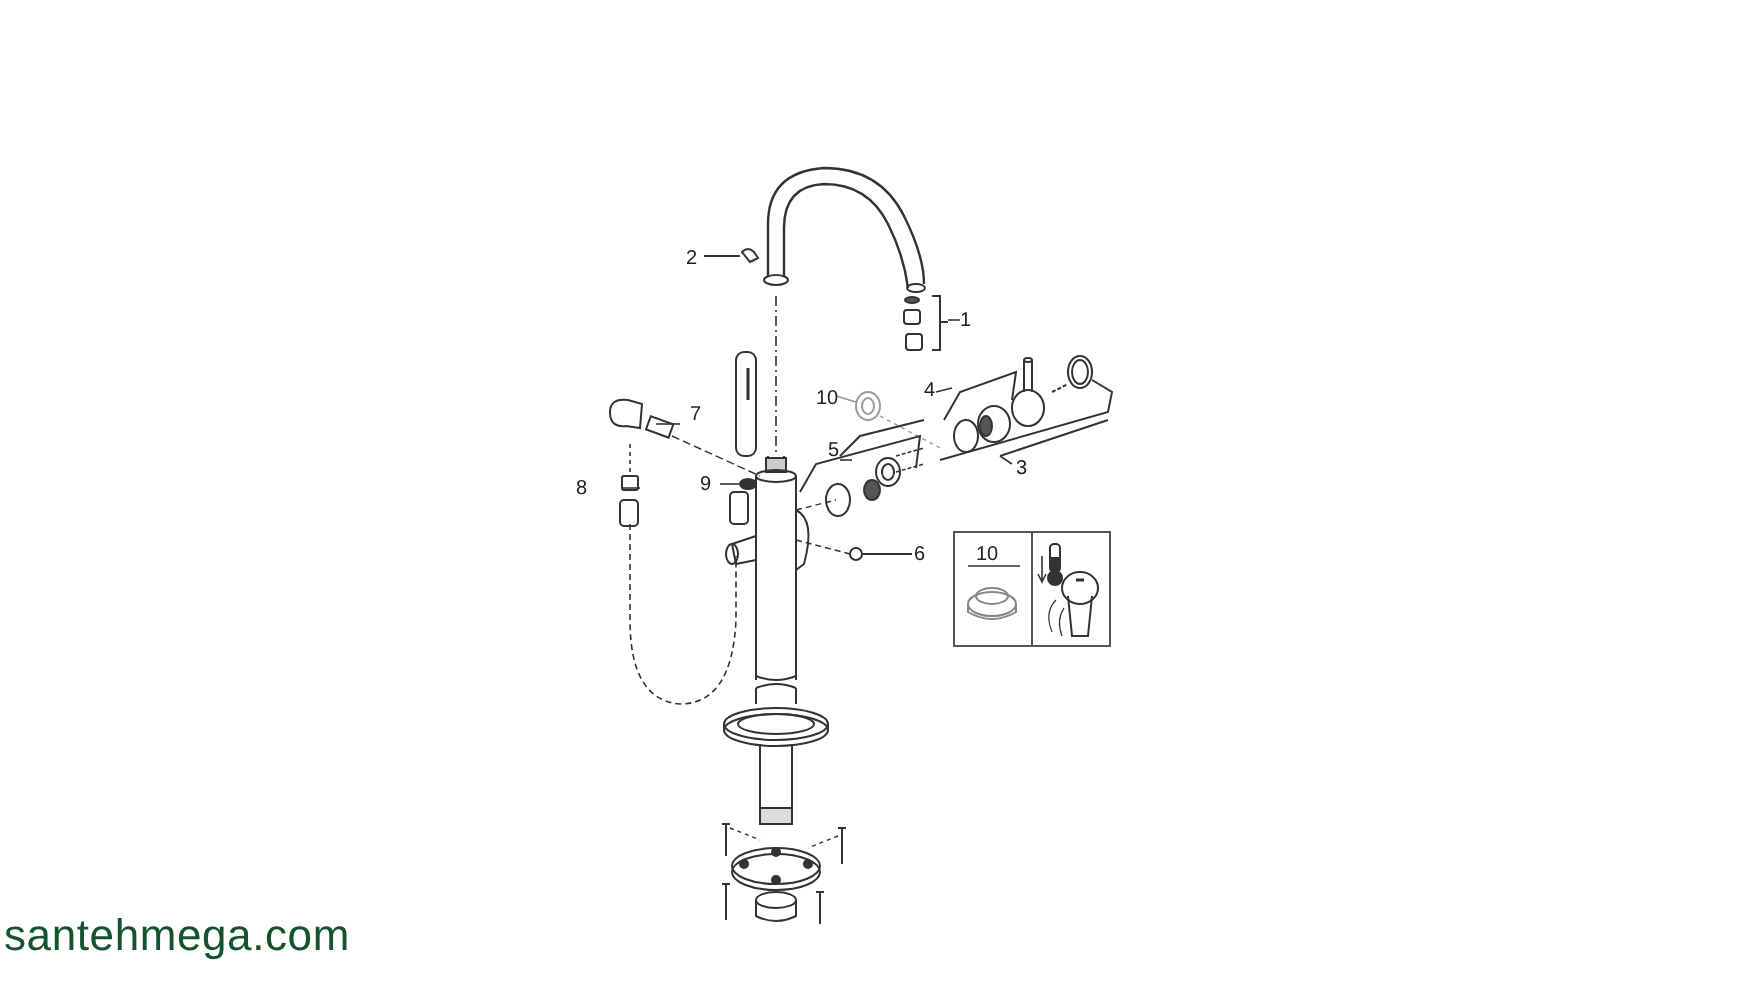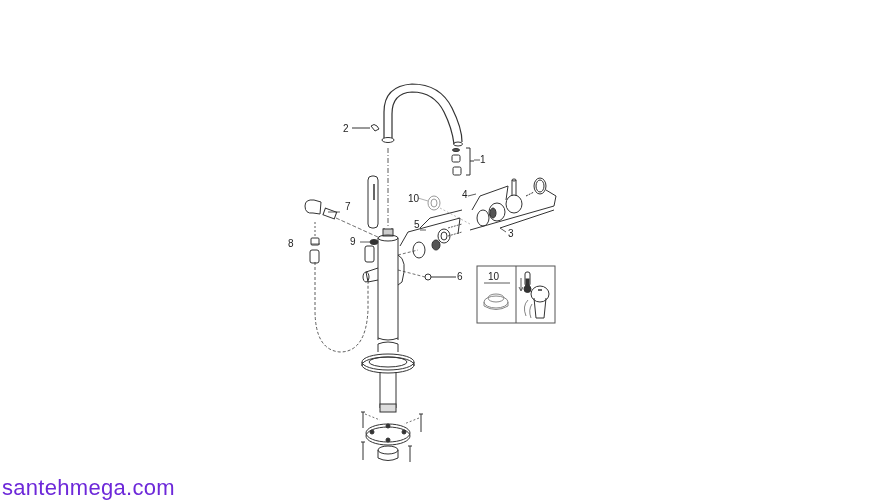--- a/index.html
+++ b/index.html
@@ -1,19 +1,19 @@
 <!DOCTYPE html>
 <html><head>
 <meta charset="utf-8">
 <style>
   html, body { margin: 0; padding: 0; background: #ffffff; }
   body { width: 880px; height: 500px; position: relative; overflow: hidden; font-family: "Liberation Sans", sans-serif; }
   #diagram { position: absolute; left: 0; top: 0; width: 880px; height: 500px; }
   .lbl { font-family: "Liberation Sans", sans-serif; font-size: 10px; fill: #222; }
-  .watermark { position: absolute; left: 2px; top: 475px; font-family: "Liberation Sans", sans-serif; font-size: 22px; color: #6d28d9; letter-spacing: 0.3px; }
+  .watermark { position: absolute; left: 2px; top: 455px; font-family: "Liberation Sans", sans-serif; font-size: 22px; color: #14532d; letter-spacing: 0.3px; }
 </style>
 </head>
 <body>
 
 <svg id="diagram" viewBox="0 0 880 500" xmlns="http://www.w3.org/2000/svg">
   <g fill="none" stroke="#333" stroke-width="1">
 
     <g>
       <path d="M384 138 L384 112 Q384 86 412 84 Q440 84 452 108 Q462 128 462 142" stroke-width="1.2"></path>
       <path d="M392 138 L392 114 Q392 93 412 92 Q434 92 444 112 Q452 128 454 144" stroke-width="1.2"></path>

